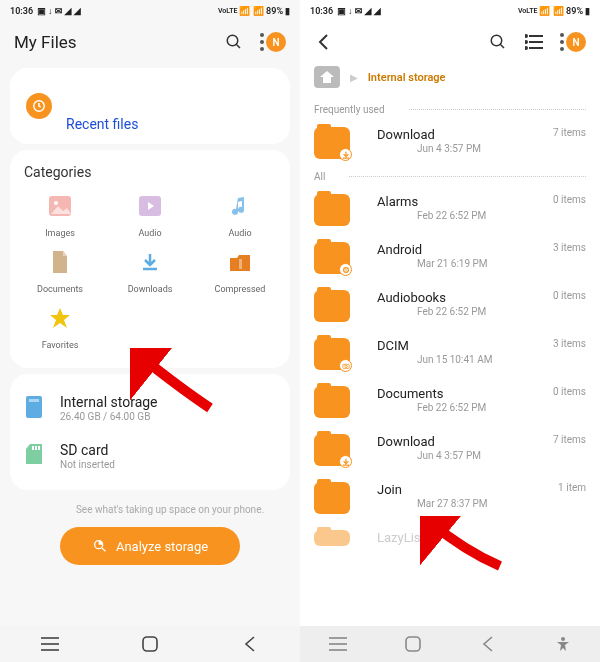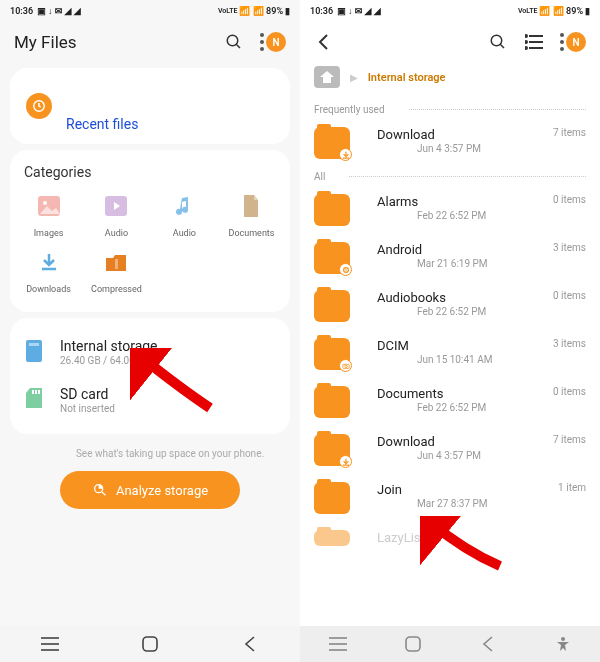--- a/index.html
+++ b/index.html
@@ -13,21 +13,21 @@
   .header .acts { display: flex; align-items: center; gap: 16px; }
   .icon-plain { width: 20px; height: 20px; display: flex; align-items: center; justify-content: center; color: #333; }
   .avatar { width: 20px; height: 20px; border-radius: 50%; background: #f7931e; color: #fff; display: flex; align-items: center; justify-content: center; font-size: 10px; font-weight: 600; position: relative; }
   .more-dots { position: relative; width: 4px; height: 18px; display: flex; flex-direction: column; justify-content: space-between; }
   .more-dots span { width: 4px; height: 4px; border-radius: 50%; background: #555; }
   .card { background: #fff; border-radius: 18px; margin: 6px 10px; padding: 14px 14px; }
   .recent { display: flex; align-items: center; gap: 14px; padding: 12px 16px; }
   .recent-icon { width: 26px; height: 26px; border-radius: 50%; background: #f7931e; display: flex; align-items: center; justify-content: center; color: #fff; }
   .recent-title { font-size: 14px; color: #1d4ed8; margin-top: 36px; }
   .cat-title { font-size: 14px; color: #333; margin-bottom: 14px; }
-  .cat-grid { display: grid; grid-template-columns: repeat(4, 1fr); gap: 8px 18px; }
+  .cat-grid { display: grid; grid-template-columns: repeat(3, 1fr); gap: 8px 18px; }
   .cat-item { display: flex; flex-direction: column; align-items: center; gap: 6px; }
   .cat-item .ic { width: 24px; height: 24px; display: flex; align-items: center; justify-content: center; }
   .cat-item .lbl { font-size: 9px; color: #666; text-align: center; line-height: 1.2; min-height: 18px; display:flex; align-items:center; }
   .storage-row { display: flex; align-items: center; gap: 14px; padding: 6px 2px; }
   .storage-row + .storage-row { margin-top: 8px; }
   .storage-row .ic { width: 20px; height: 24px; }
   .storage-row .txt .name { font-size: 14px; color: #222; }
   .storage-row .txt .sub { font-size: 10px; color: #999; margin-top: 1px; }
   .hint { font-size: 10px; color: #aaa; text-align: center; margin-top: 14px; padding-left: 40px; }
   .analyze { margin: 12px auto 13px; width: 180px; height: 38px; border-radius: 20px; background: #f7931e; color: #fff; display: flex; align-items: center; justify-content: center; gap: 8px; font-size: 13px; }
@@ -150,20 +150,28 @@
       </div>
       <div class="cat-item">
         <div class="ic">
             <svg width="22" height="18">
               <path d="M1 5 H8 L10 2 H21 V18 H1 Z" fill="#e67e22"></path>
               <rect x="10" y="6" width="3" height="10" fill="#fff" opacity="0.4"></rect>
             </svg>
           </div>
         <div class="lbl">Compressed</div>
       </div>
+      <div class="cat-item">
+        <div class="ic">
+            <svg width="22" height="22" fill="#f1c40f">
+              <path d="M11 1 L14 8 L21 8 L15 13 L18 21 L11 16 L4 21 L7 13 L1 8 L8 8 Z"></path>
+            </svg>
+          </div>
+        <div class="lbl">Favorites</div>
+      </div>
     </div>
   </div>
 
   <div class="card" style="position:relative;">
     <div class="storage-row">
       <div class="ic"><svg width="16" height="22">
             <rect width="16" height="22" rx="2" fill="#5dade2"></rect>
             <rect x="3" y="3" width="10" height="3" fill="#fff" opacity="0.5"></rect>
           </svg></div>
       <div class="txt">

